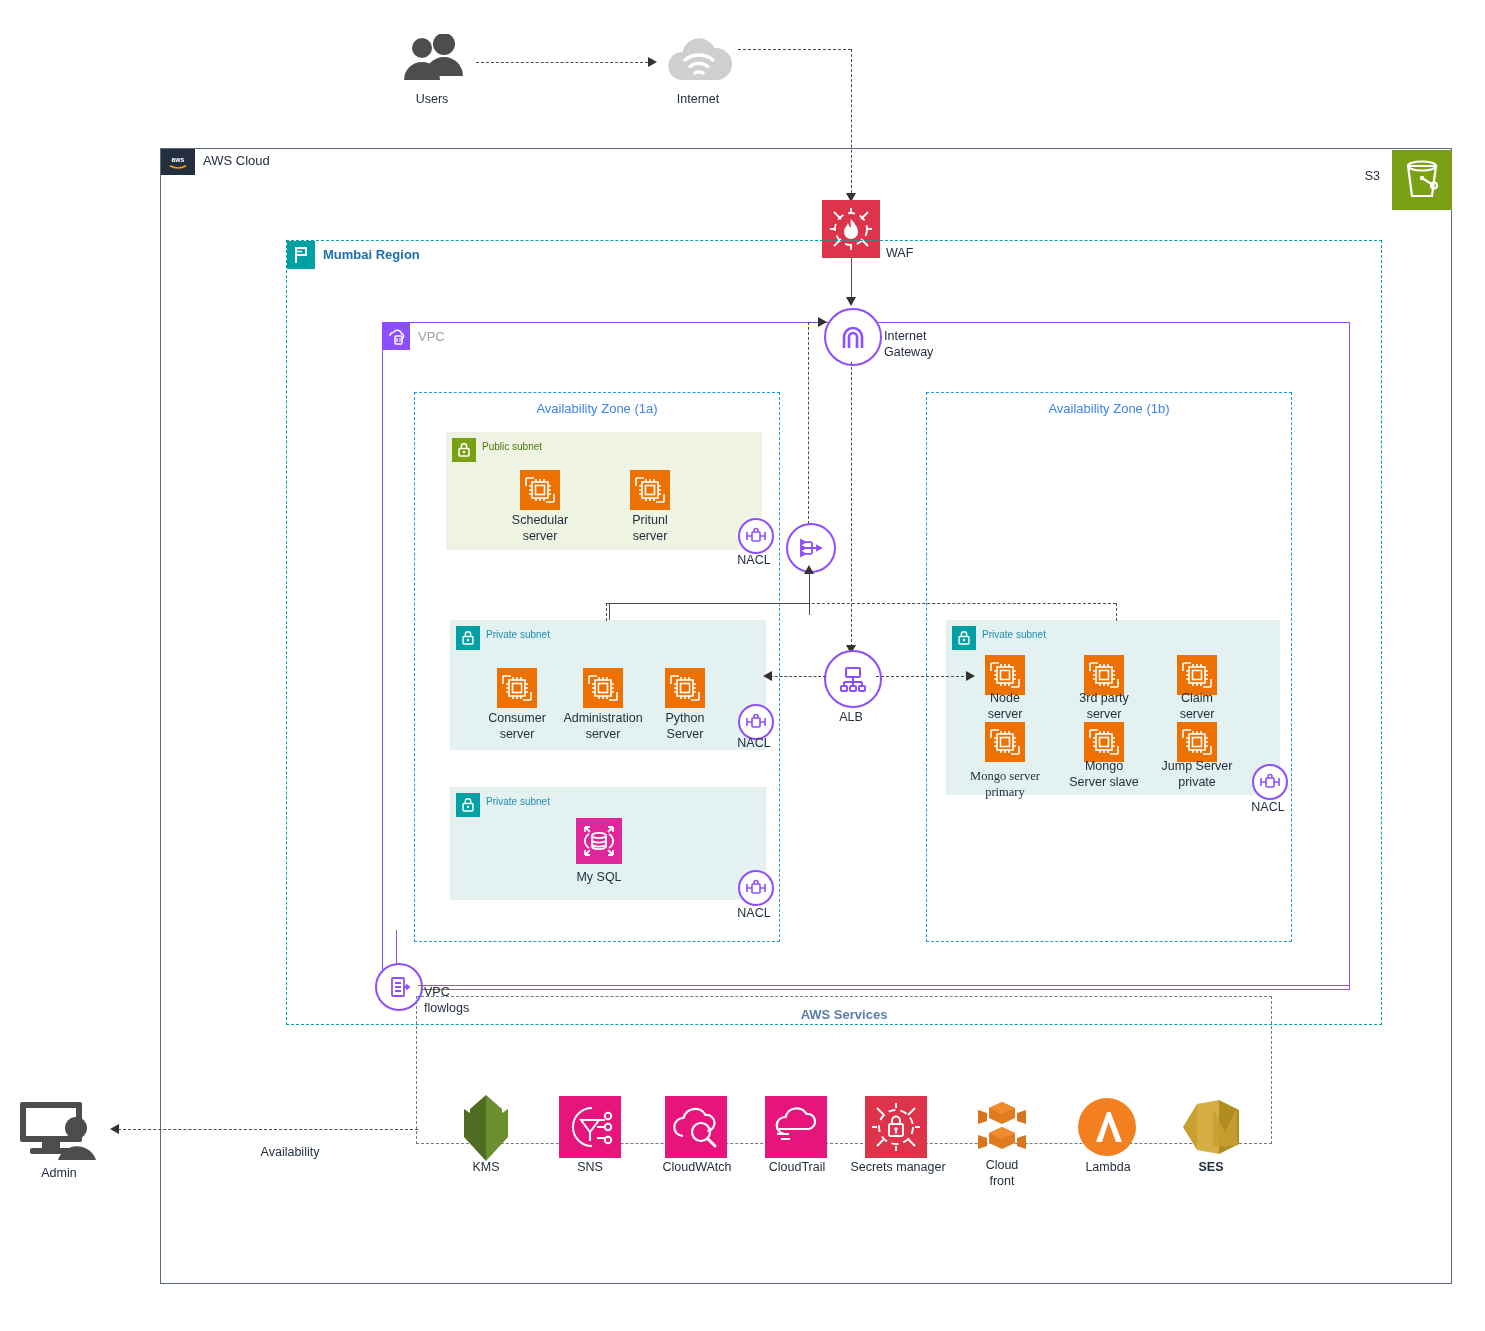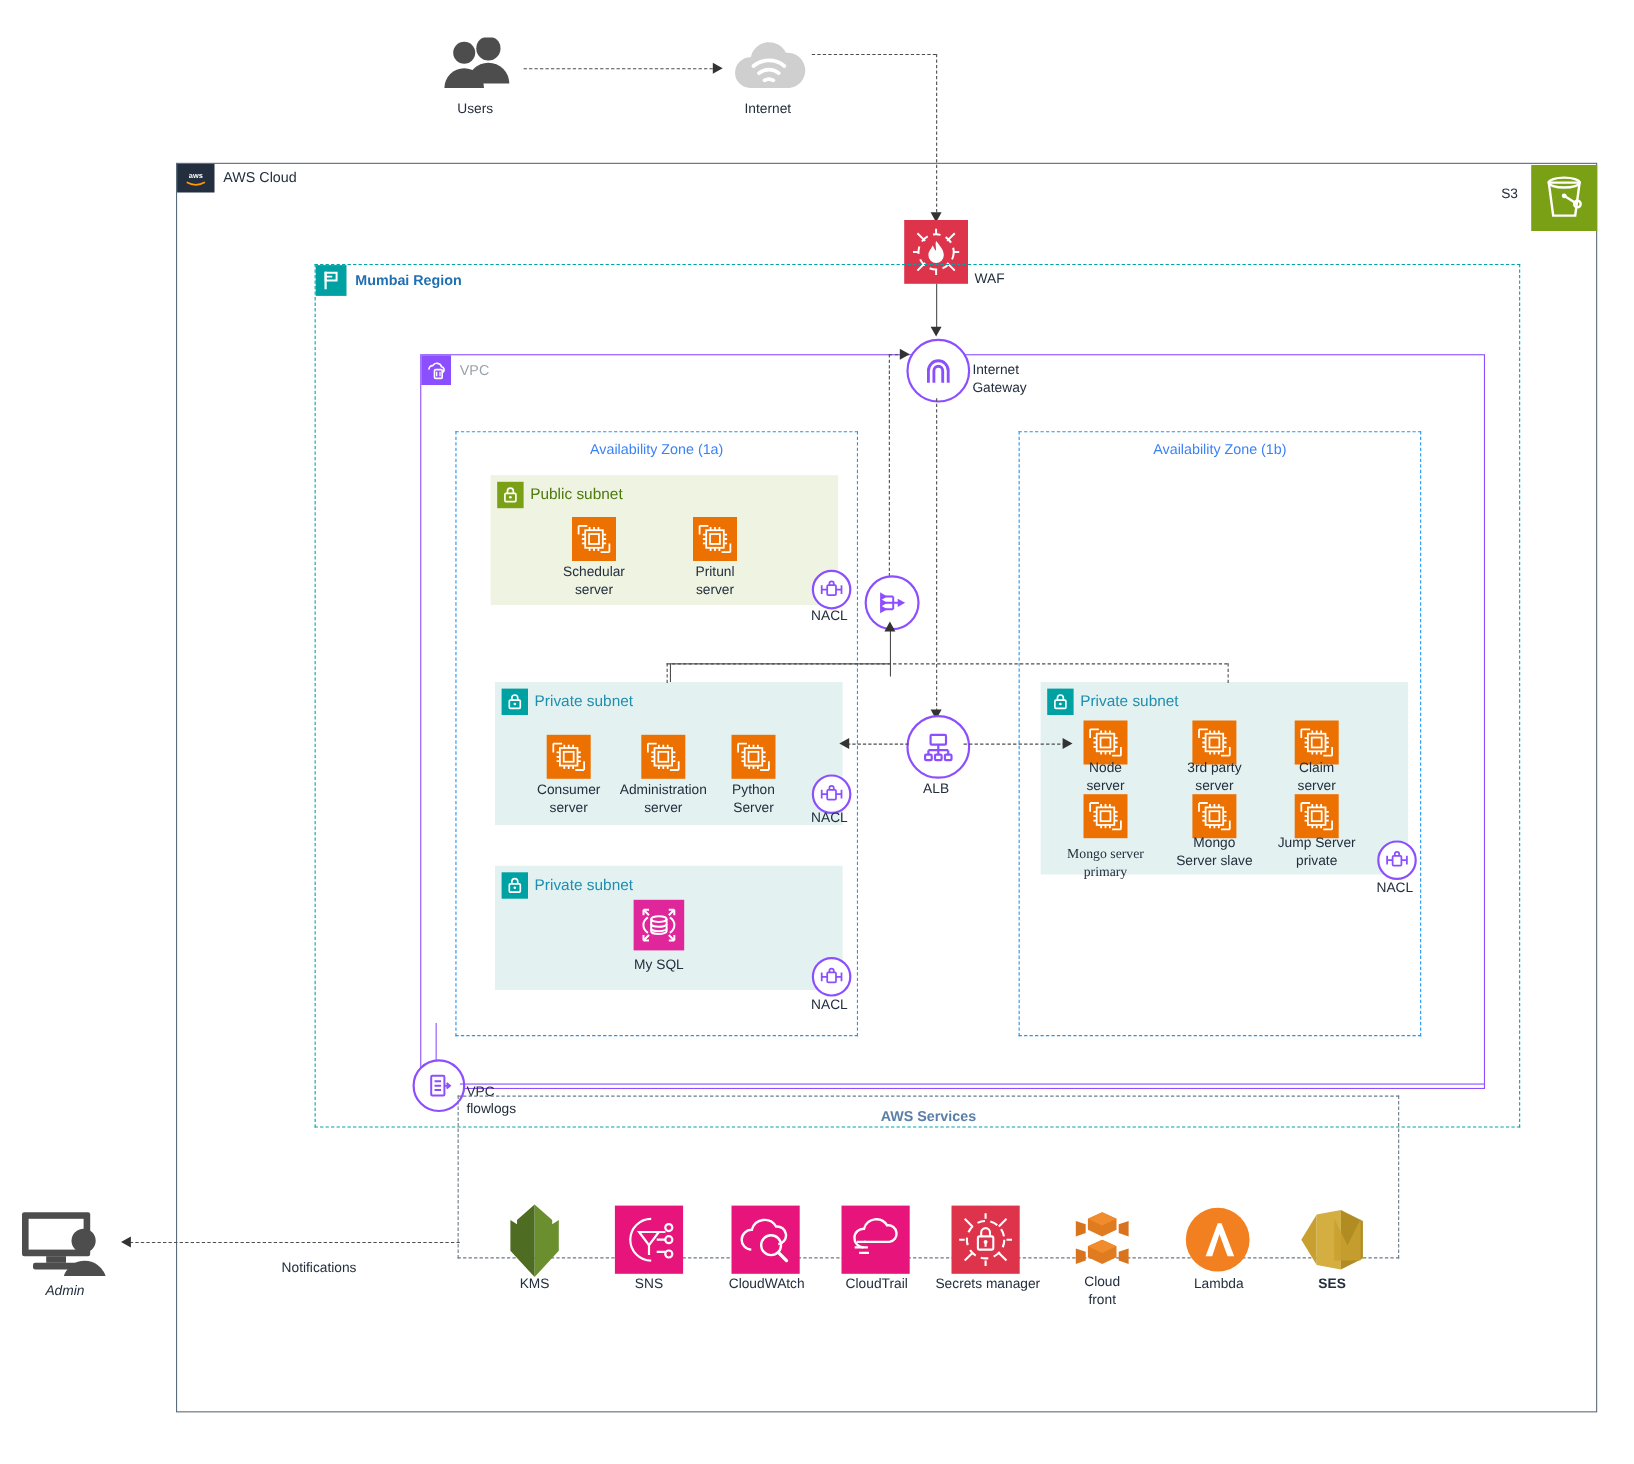--- a/index.html
+++ b/index.html
@@ -29,21 +29,21 @@
   .az{border:1.4px dashed #2196f3;}
   .az-title{position:absolute;top:8px;left:0;width:100%;text-align:center;font-size:13px;color:#3b82f6;}
 
   .subnet{background:#e8f5e9;}
   .subnet.pub{background:#eef3e2;}
   .subnet.priv{background:#e3f2f1;}
   .subnet-tag{position:absolute;left:6px;top:6px;width:24px;height:24px;
       display:flex;align-items:center;justify-content:center;}
   .subnet-tag.pub{background:#7aa116;}
   .subnet-tag.priv{background:#00a1a3;}
-  .subnet-title{position:absolute;left:36px;top:9px;font-size:14px;}
+  .subnet-title{position:absolute;left:36px;top:9px;font-size:10px;}
   .subnet-title.pub{color:#4c7a0b;}
   .subnet-title.priv{color:#1f8fb0;}
 
   .svcbox{border:1.4px dashed #6c7a89;}
   .svcbox-title{position:absolute;top:10px;left:0;width:100%;text-align:center;
       font-size:13px;color:#5a7fa8;font-weight:bold;}
 
   
   .node{position:absolute;}
   .sqicon{position:absolute;width:40px;height:40px;}
@@ -609,22 +609,22 @@
   <div class="node" style="left:16px;top:1098px;">
     <svg width="96" height="62" viewBox="0 0 96 62">
       <rect x="4" y="4" width="62" height="40" rx="2" fill="#4d4d4d"></rect>
       <rect x="10" y="10" width="50" height="28" fill="#ffffff"></rect>
       <rect x="26" y="44" width="18" height="6" fill="#4d4d4d"></rect>
       <rect x="14" y="50" width="42" height="6" rx="2" fill="#4d4d4d"></rect>
       <circle cx="60" cy="30" r="11" fill="#4d4d4d"></circle>
       <path d="M42 62 a20 20 0 0 1 38 0 z" fill="#4d4d4d"></path>
     </svg>
   </div>
-  <div class="lbl" style="left:22px;top:1166px;width:74px;font-style:italic;">Admin</div>
+  <div class="lbl" style="left:22px;top:1166px;width:74px;">Admin</div>
 
   <div class="hdash" style="left:118px;top:1129px;width:300px;"></div>
   <div class="arw left" style="left:110px;top:1124px;"></div>
-  <div class="lbl" style="left:230px;top:1145px;width:120px;">Notifications</div>
+  <div class="lbl" style="left:230px;top:1145px;width:120px;">Availability</div>
 
   <div class="vpcline" style="left:396px;top:930px;height:34px;"></div>
   <div class="vpcline-h" style="left:418px;top:985px;width:932px;"></div>
 
 </div>
 
 </body></html>

